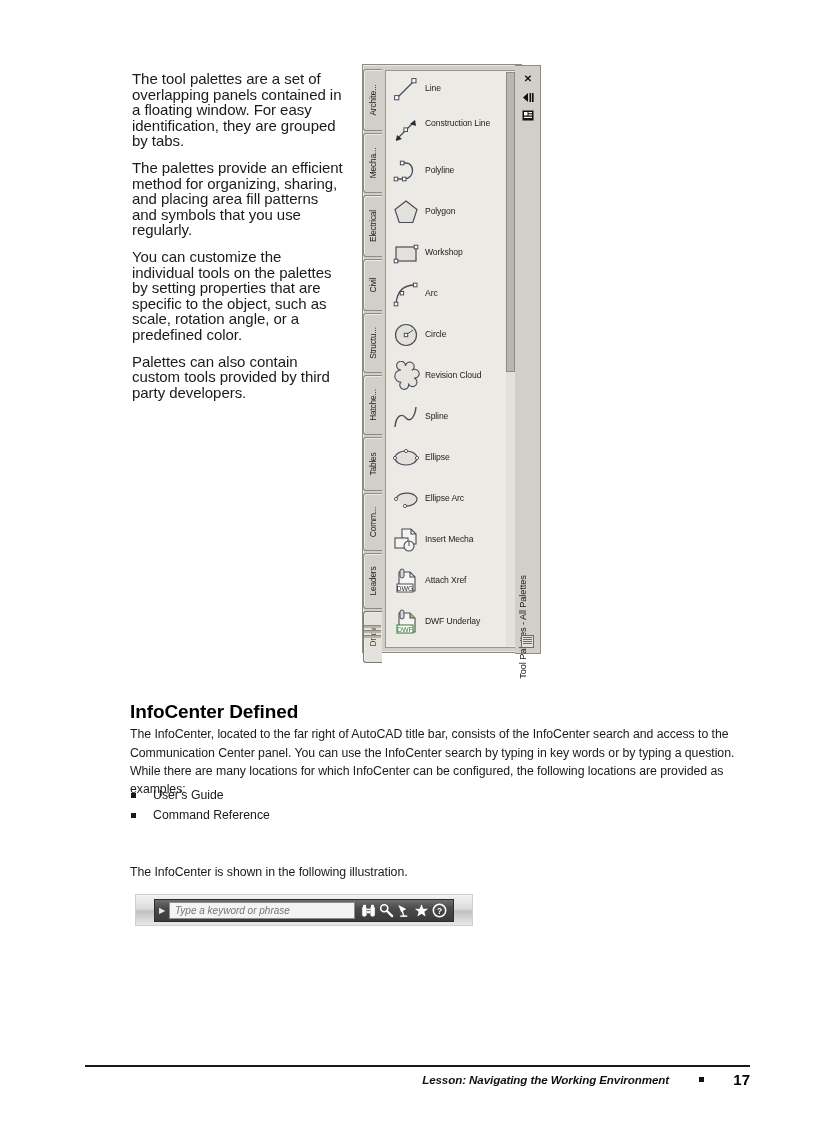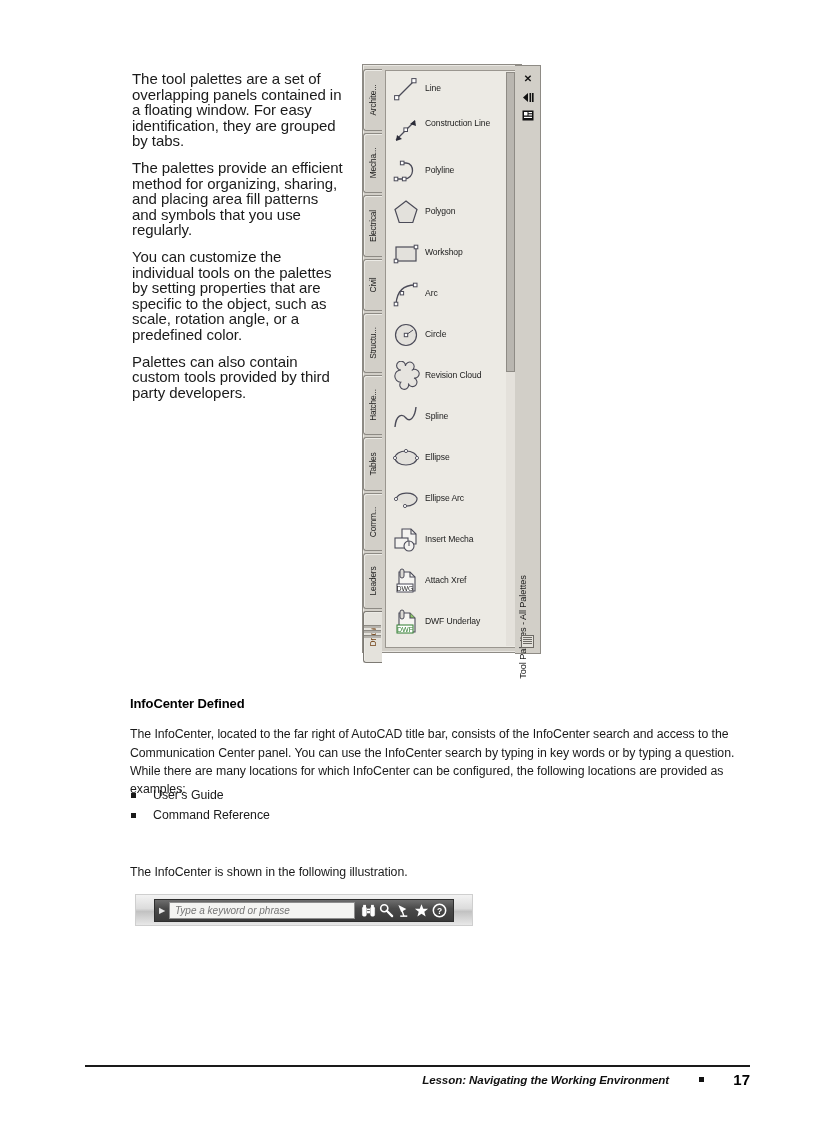--- a/index.html
+++ b/index.html
@@ -200,21 +200,21 @@
     margin: 1px 1px 0 1px;
     height: 1px;
     background: #6d6a65;
   }
 
   
   .section-head {
     position: absolute;
     left: 130px;
     top: 685px;
-    font-size: 13px;
+    font-size: 19px;
     font-weight: bold;
     color: #000;
     letter-spacing: -0.1px;
   }
   .body-para {
     position: absolute;
     left: 130px;
     width: 608px;
     font-size: 12.3px;
     line-height: 18.2px;

